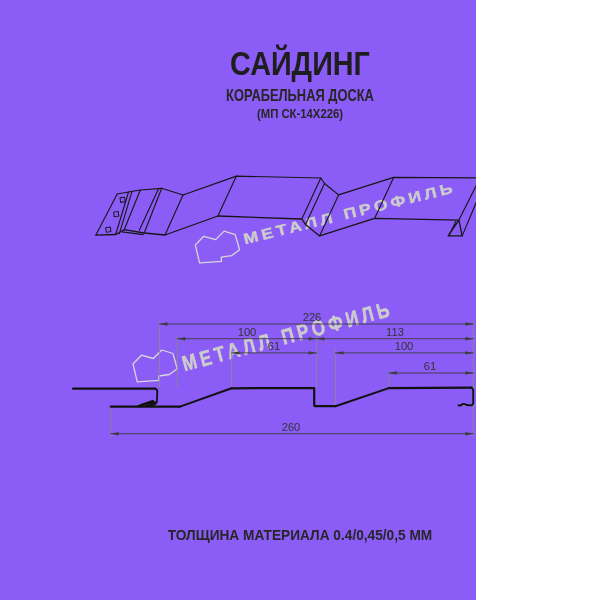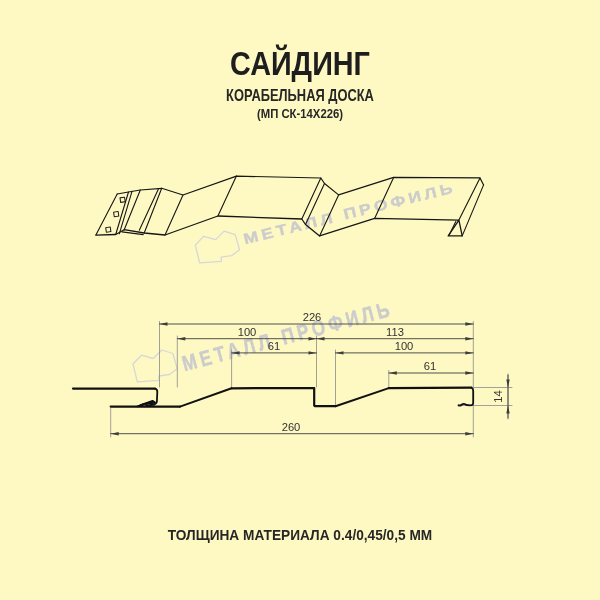--- a/index.html
+++ b/index.html
@@ -1,16 +1,16 @@
 <!DOCTYPE html>
 <html><head>
 <meta charset="utf-8">
 <style>
   html,body{margin:0;padding:0;background:#fff;}
-  .page{position:relative;width:600px;height:600px;background:#fef9c3;overflow:hidden;
+  .page{position:relative;width:476px;height:600px;background:#8b5cf6;overflow:hidden;
         font-family:"Liberation Sans",sans-serif;}
   .title{position:absolute;left:0;top:45.9px;width:600px;text-align:center;
          font-size:32.5px;font-weight:bold;color:#1e1e1e;transform:scaleX(0.886);}
   .sub1{position:absolute;left:0;top:86px;width:600px;text-align:center;
         font-size:16.5px;font-weight:bold;color:#262626;transform:scaleX(0.78);}
   .sub2{position:absolute;left:0;top:105.5px;width:600px;text-align:center;
         font-size:13px;font-weight:bold;color:#262626;transform:scaleX(0.87);}
   .bottom{position:absolute;left:0;top:527px;width:600px;text-align:center;
           font-size:14px;font-weight:bold;color:#262626;transform:scaleX(0.977);}
 </style>

